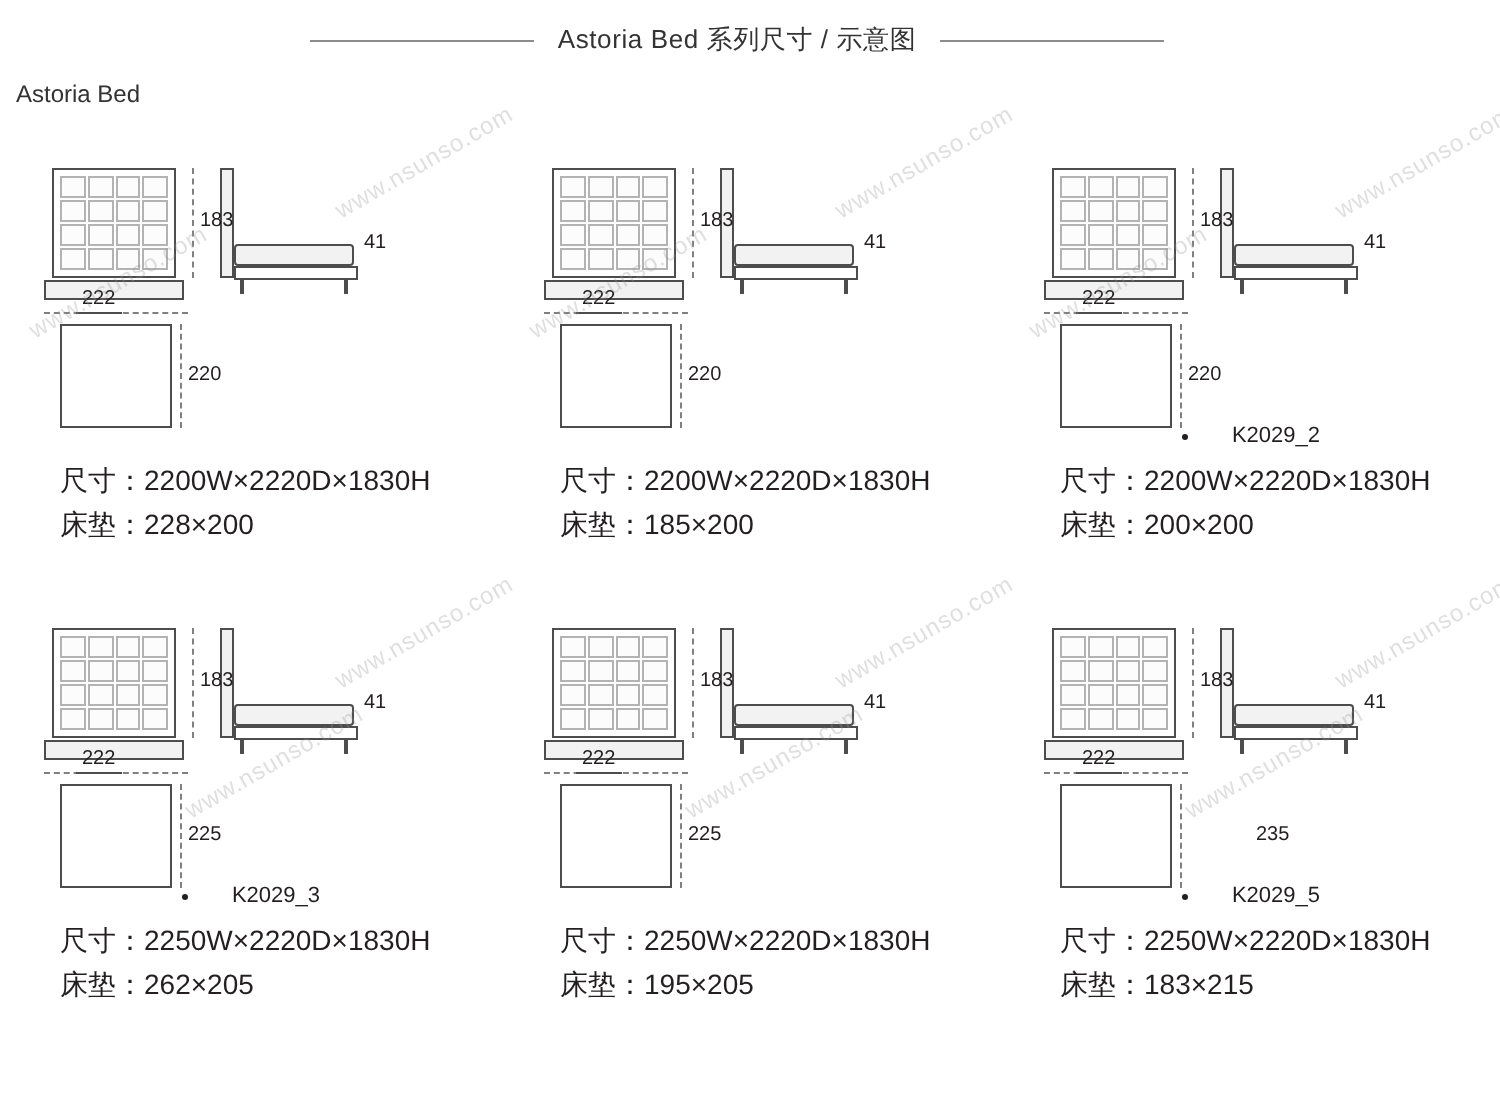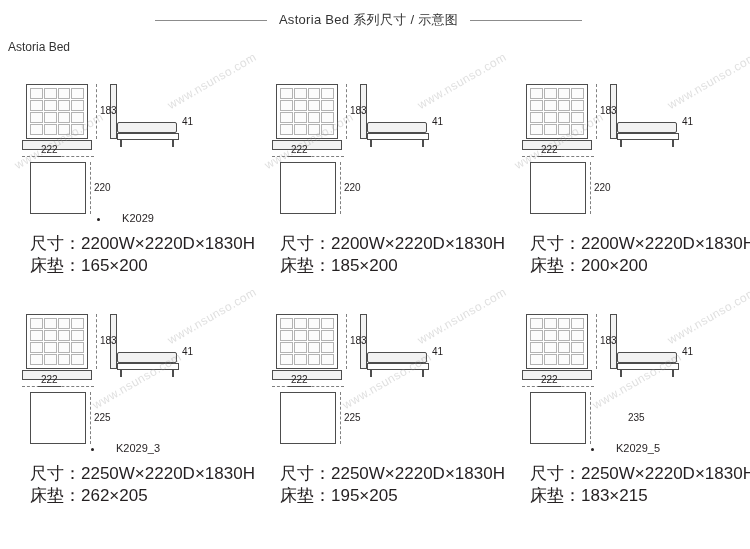--- a/index.html
+++ b/index.html
@@ -220,21 +220,21 @@
     height: 3px;
     background: #231f20;
     border-radius: 50%;
     margin-right: 22px;
     vertical-align: middle;
   }
 
   .spec {
     position: absolute;
     left: 30px;
-    font-size: 17px;
+    font-size: 14px;
     color: #231f20;
     white-space: nowrap;
   }
   .spec.l1 { top: 168px; }
   .spec.l2 { top: 190px; }
 
   
   .wm {
     position: absolute;
     font-size: 12px;
@@ -298,26 +298,23 @@
         <div class="dim-label" style="left:82px; top:33px;">183</div>
 
         <div class="dimline-h" style="left:4px; top:84px; width:72px;"></div>
         <div class="dim-label boxed" style="left:20px; top:72px;">222</div>
 
         <div class="dim-label" style="left:164px; top:44px;">41</div>
 
         <div class="dimline-v" style="left:72px; top:90px; height:52px;"></div>
         <div class="dim-label" style="left:76px; top:110px;">220</div>
 
-        <div class="code">
-          <span class="dot"></span><span>K2029</span>
-        </div>
       </div>
       <div class="spec l1">尺寸：2200W×2220D×1830H</div>
-      <div class="spec l2">床垫：165×200</div>
+      <div class="spec l2">床垫：228×200</div>
     </div>
 
     <div class="cell">
       <div class="draw">
         <div class="headboard">
           <div class="hb-grid">
             <i></i>
               <i></i>
               <i></i>
               <i></i>
@@ -387,20 +384,23 @@
           <div class="side-leg-l"></div>
           <div class="side-leg-r"></div>
         </div>
         <div class="dimline-v" style="left:78px; top:12px; height:55px;"></div>
         <div class="dim-label" style="left:82px; top:33px;">183</div>
         <div class="dimline-h" style="left:4px; top:84px; width:72px;"></div>
         <div class="dim-label boxed" style="left:20px; top:72px;">222</div>
         <div class="dim-label" style="left:164px; top:44px;">41</div>
         <div class="dimline-v" style="left:72px; top:90px; height:52px;"></div>
         <div class="dim-label" style="left:76px; top:110px;">220</div>
+        <div class="code">
+          <span class="dot"></span><span>K2029_2</span>
+        </div>
       </div>
       <div class="spec l1">尺寸：2200W×2220D×1830H</div>
       <div class="spec l2">床垫：200×200</div>
     </div>
   </div>
 
   <div class="row">
 
     <div class="cell">
       <div class="draw">

